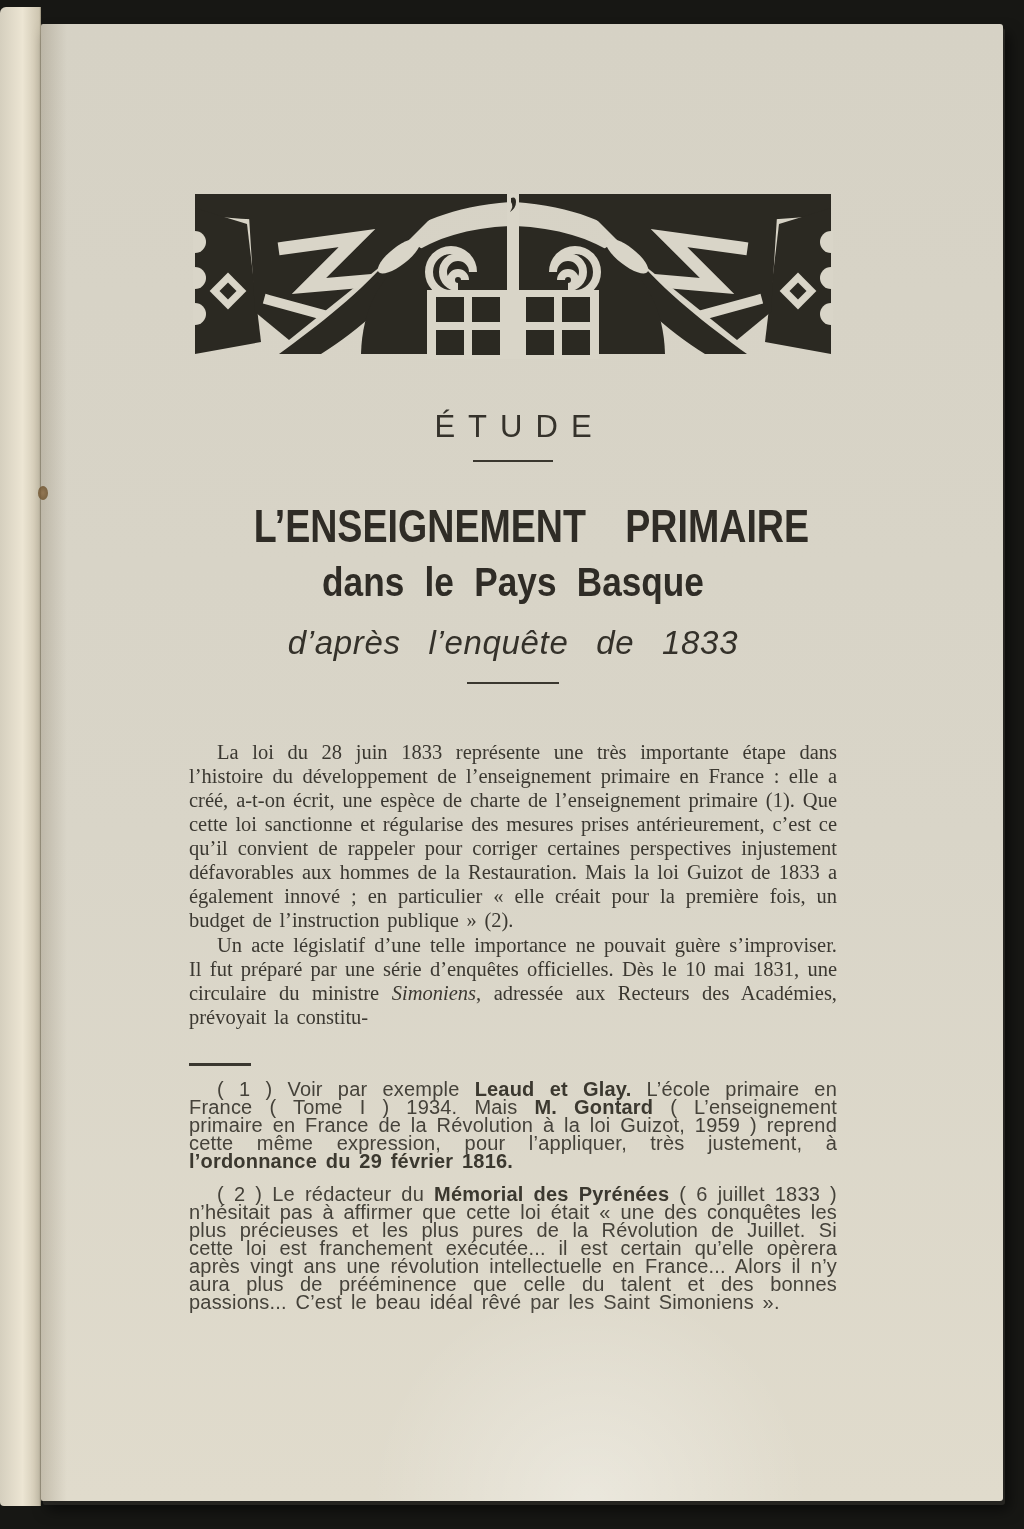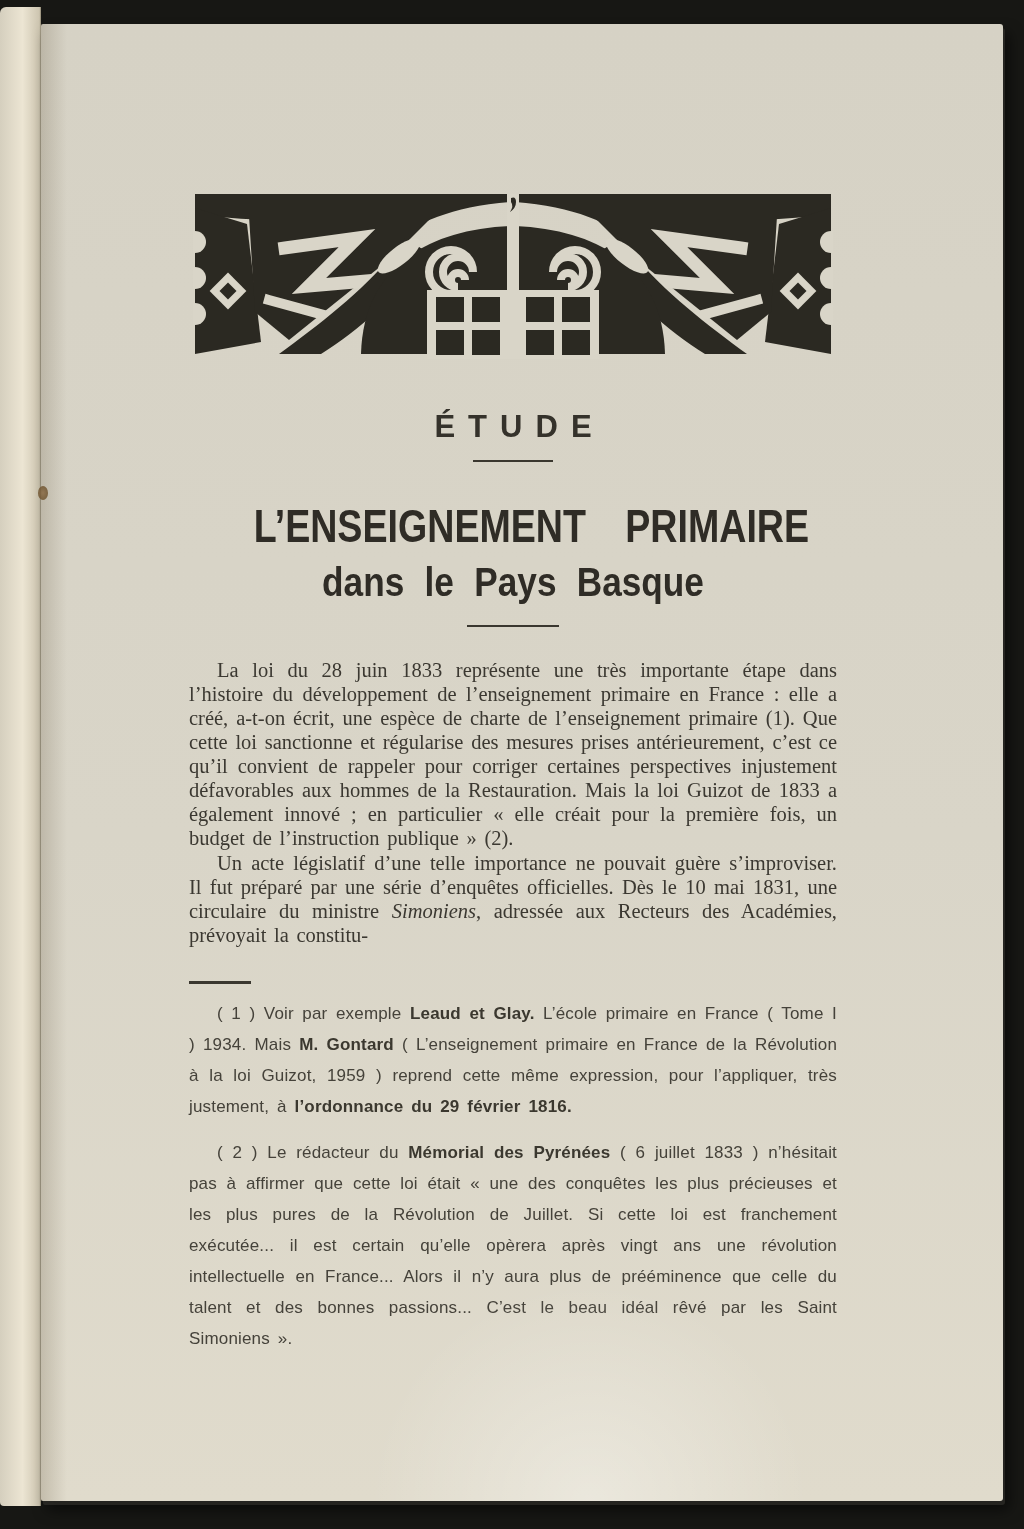--- a/index.html
+++ b/index.html
@@ -53,21 +53,21 @@
     color:var(--ink);
   }
   .ornament{display:block;width:640px;height:165px;margin:0 auto}
   .ornament .k{fill:var(--ink)}
   .ornament .c{fill:var(--paper)}
   .ornament .cs{stroke:var(--paper);fill:none}
 
   .kicker{
     margin-top:50px;text-align:center;
     font-family:"Liberation Sans",sans-serif;
-    font-size:31px;font-weight:700;letter-spacing:.42em;
+    font-size:31px;font-weight:400;letter-spacing:.42em;
     text-indent:.42em; 
     color:#35322b;
   }
   .rule{height:2px;background:#3a372f;margin:15px auto 0}
   .rule.r1{width:80px}
   .rule.r2{width:92px;margin-top:21px}
 
   .title1{
     margin-top:39px;text-align:center;
     font-family:"Liberation Sans",sans-serif;
@@ -85,32 +85,32 @@
     color:#2f2c26;white-space:nowrap;
   }
   .subtitle{
     margin-top:21px;text-align:center;
     font-family:"Liberation Sans",sans-serif;
     font-style:italic;font-size:33px;line-height:1.1;
     word-spacing:18px;letter-spacing:.02em;
     color:#34312a;white-space:nowrap;
   }
 
-  .bodytext{margin-top:31px;color:var(--body-ink)}
+  .bodytext{margin-top:56px;color:var(--body-ink)}
   .bodytext p{
     font-size:20.5px;line-height:24px;
     text-align:justify;text-indent:28px;
     word-spacing:2.5px;
   }
   .bodytext p + p{margin-top:1px}
 
   .fn-rule{width:62px;height:3px;background:#3a372f;margin:34px 0 14px 0}
   .footnotes{color:var(--fn-ink);font-family:"Liberation Sans",sans-serif}
   .footnotes p{
-    font-size:17px;line-height:31px;
+    font-size:20px;line-height:18px;
     text-align:justify;text-indent:28px;
     word-spacing:3px;letter-spacing:.01em;
   }
   .footnotes p + p{margin-top:15px}
   .footnotes b{color:#3b382f}
 </style>
 </head>
 <body>
 
 <div class="prev-edge"></div>
@@ -152,20 +152,21 @@
 
       <rect class="c" x="314" y="0" width="12" height="165"></rect>
       <path class="k" d="M318,4 q5,-2 5,4 q0,6 -6,10 q4,-6 1,-10 z"></path>
     </svg>
 
     <div class="kicker">ÉTUDE</div>
     <div class="rule r1"></div>
 
     <div class="title1">L’ENSEIGNEMENT PRIMAIRE</div>
     <div class="title2">dans le Pays Basque</div>
+    <div class="subtitle">d’après l’enquête de 1833</div>
     <div class="rule r2"></div>
 
     <div class="bodytext">
       <p><span>La loi du 28 juin 1833 représente une très importante étape dans l’histoire du développement de l’enseignement primaire en France : elle a créé, a-t-on écrit, une espèce de charte de l’enseignement primaire (1). Que cette loi sanctionne et régularise des mesures prises antérieurement, c’est ce qu’il convient de rappeler pour corriger certaines perspectives injustement défavorables aux hommes de la Restauration. Mais la loi Guizot de 1833 a également innové ; en particulier « elle créait pour la première fois, un budget de l’instruction publique » (2).</span></p>
       <p><span>Un acte législatif d’une telle importance ne pouvait guère s’improviser. Il fut préparé par une série d’enquêtes officielles. Dès le 10 mai 1831, une circulaire du ministre </span><i>Simoniens</i><span>, adressée aux Recteurs des Académies, prévoyait la constitu-</span></p>
     </div>
 
     <div class="fn-rule"></div>
 
     <div class="footnotes">

